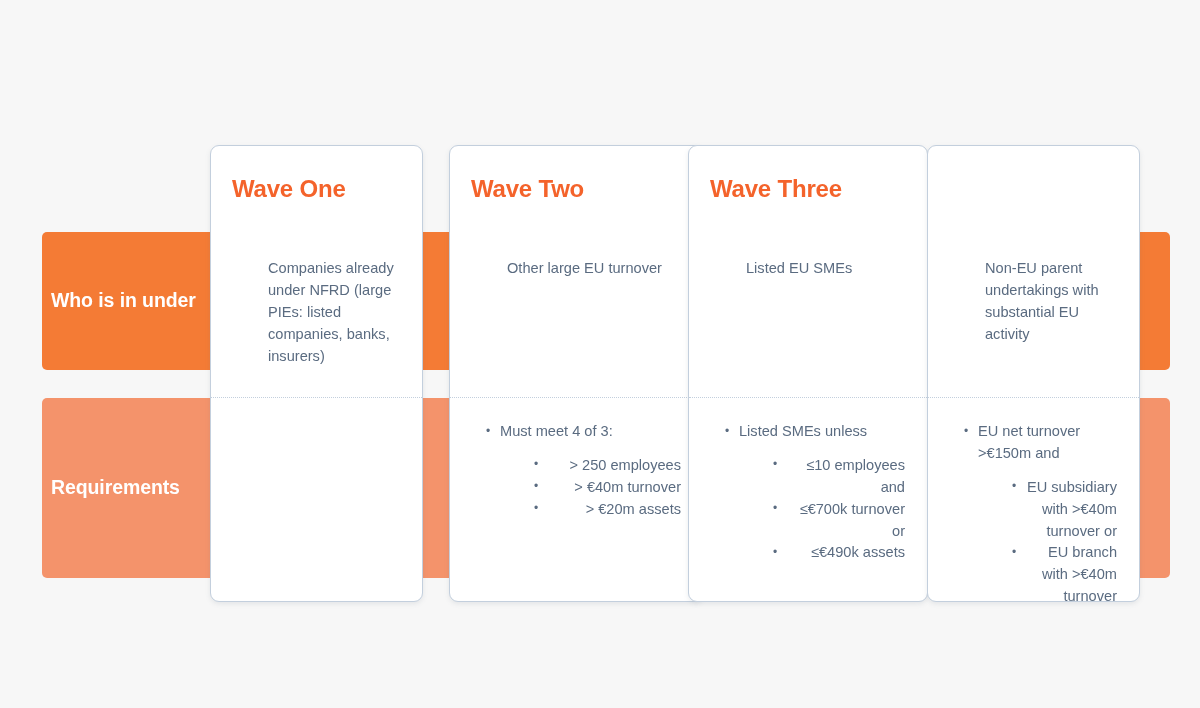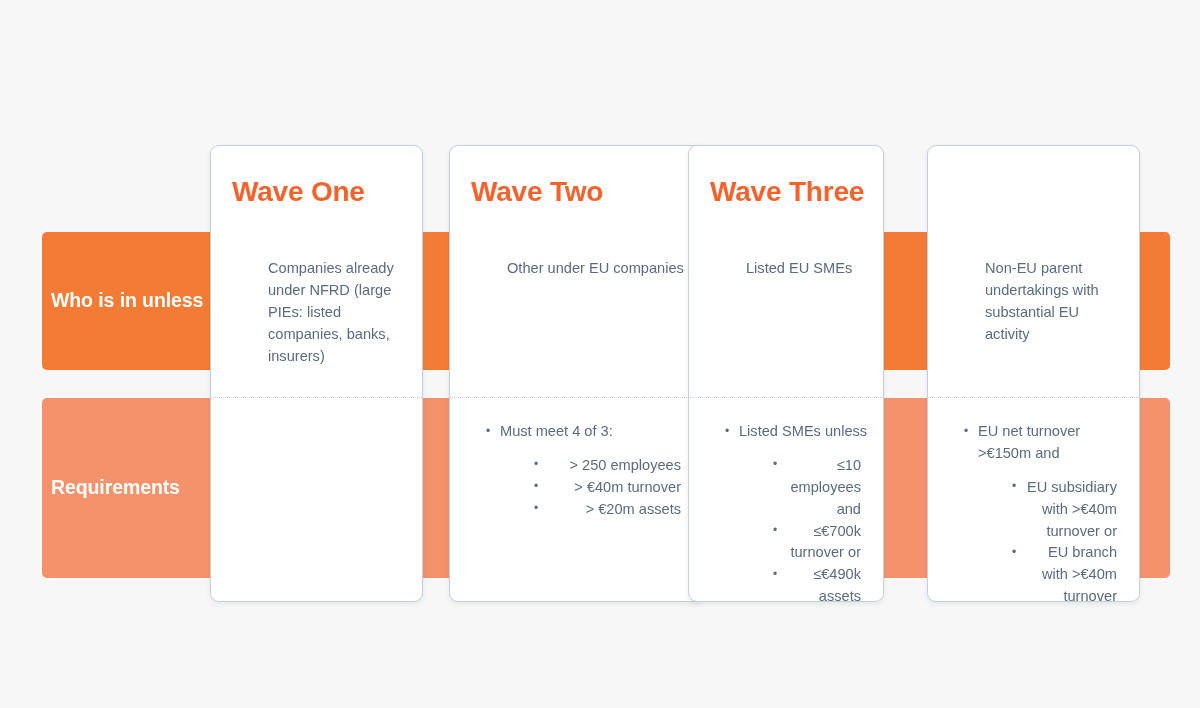--- a/index.html
+++ b/index.html
@@ -54,21 +54,21 @@
     height:100%;
     width:100%;
   }
   .card-title{
     position:absolute;
     top:29px;
     left:21px;
     right:12px;
     color:#f4632b;
     font-weight:bold;
-    font-size:28px;
+    font-size:24px;
     line-height:1.2;
     letter-spacing:-0.2px;
   }
   .card-scope{
     position:absolute;
     top:112px;
     left:21px;
     right:16px;
     color:#5a6b80;
     font-size:14.6px;
@@ -126,47 +126,47 @@
     position:absolute;
     left:0;top:-0.5px;
     font-size:12px;
     color:#5a6b80;
     line-height:1.72;
   }
 
   
   #card-1{left:210px;width:213px;}
   #card-2{left:449px;width:255px;}
-  #card-3{left:688px;width:196px;text-decoration:underline;}
+  #card-3{left:688px;width:240px;text-decoration:underline;}
   #card-4{left:927px;width:213px;}
 </style>
 </head>
 <body>
 
 <div id="stage">
 
   <div class="band" id="band-scope">
-    <div class="band-label">Who is in unless</div>
+    <div class="band-label">Who is in under</div>
   </div>
   <div class="band" id="band-req">
     <div class="band-label">Requirements</div>
   </div>
 
   <div class="card" id="card-1">
     <div class="card-inner">
       <div class="card-title">Wave One</div>
       <div class="card-scope">Companies already under NFRD (large PIEs: listed companies, banks, insurers)</div>
       <div class="divider"></div>
     </div>
   </div>
 
   <div class="card" id="card-2">
     <div class="card-inner">
       <div class="card-title">Wave Two</div>
-      <div class="card-scope">Other under EU companies</div>
+      <div class="card-scope">Other large EU turnover</div>
       <div class="divider"></div>
       <div class="card-req">
         <ul class="lvl1">
           <li>
             <span>Must meet 4 of 3:</span>
             <ul class="lvl2">
               <li><span>&gt; 250 employees</span></li>
               <li><span>&gt; €40m turnover</span></li>
               <li><span>&gt; €20m assets</span></li>
             </ul>

